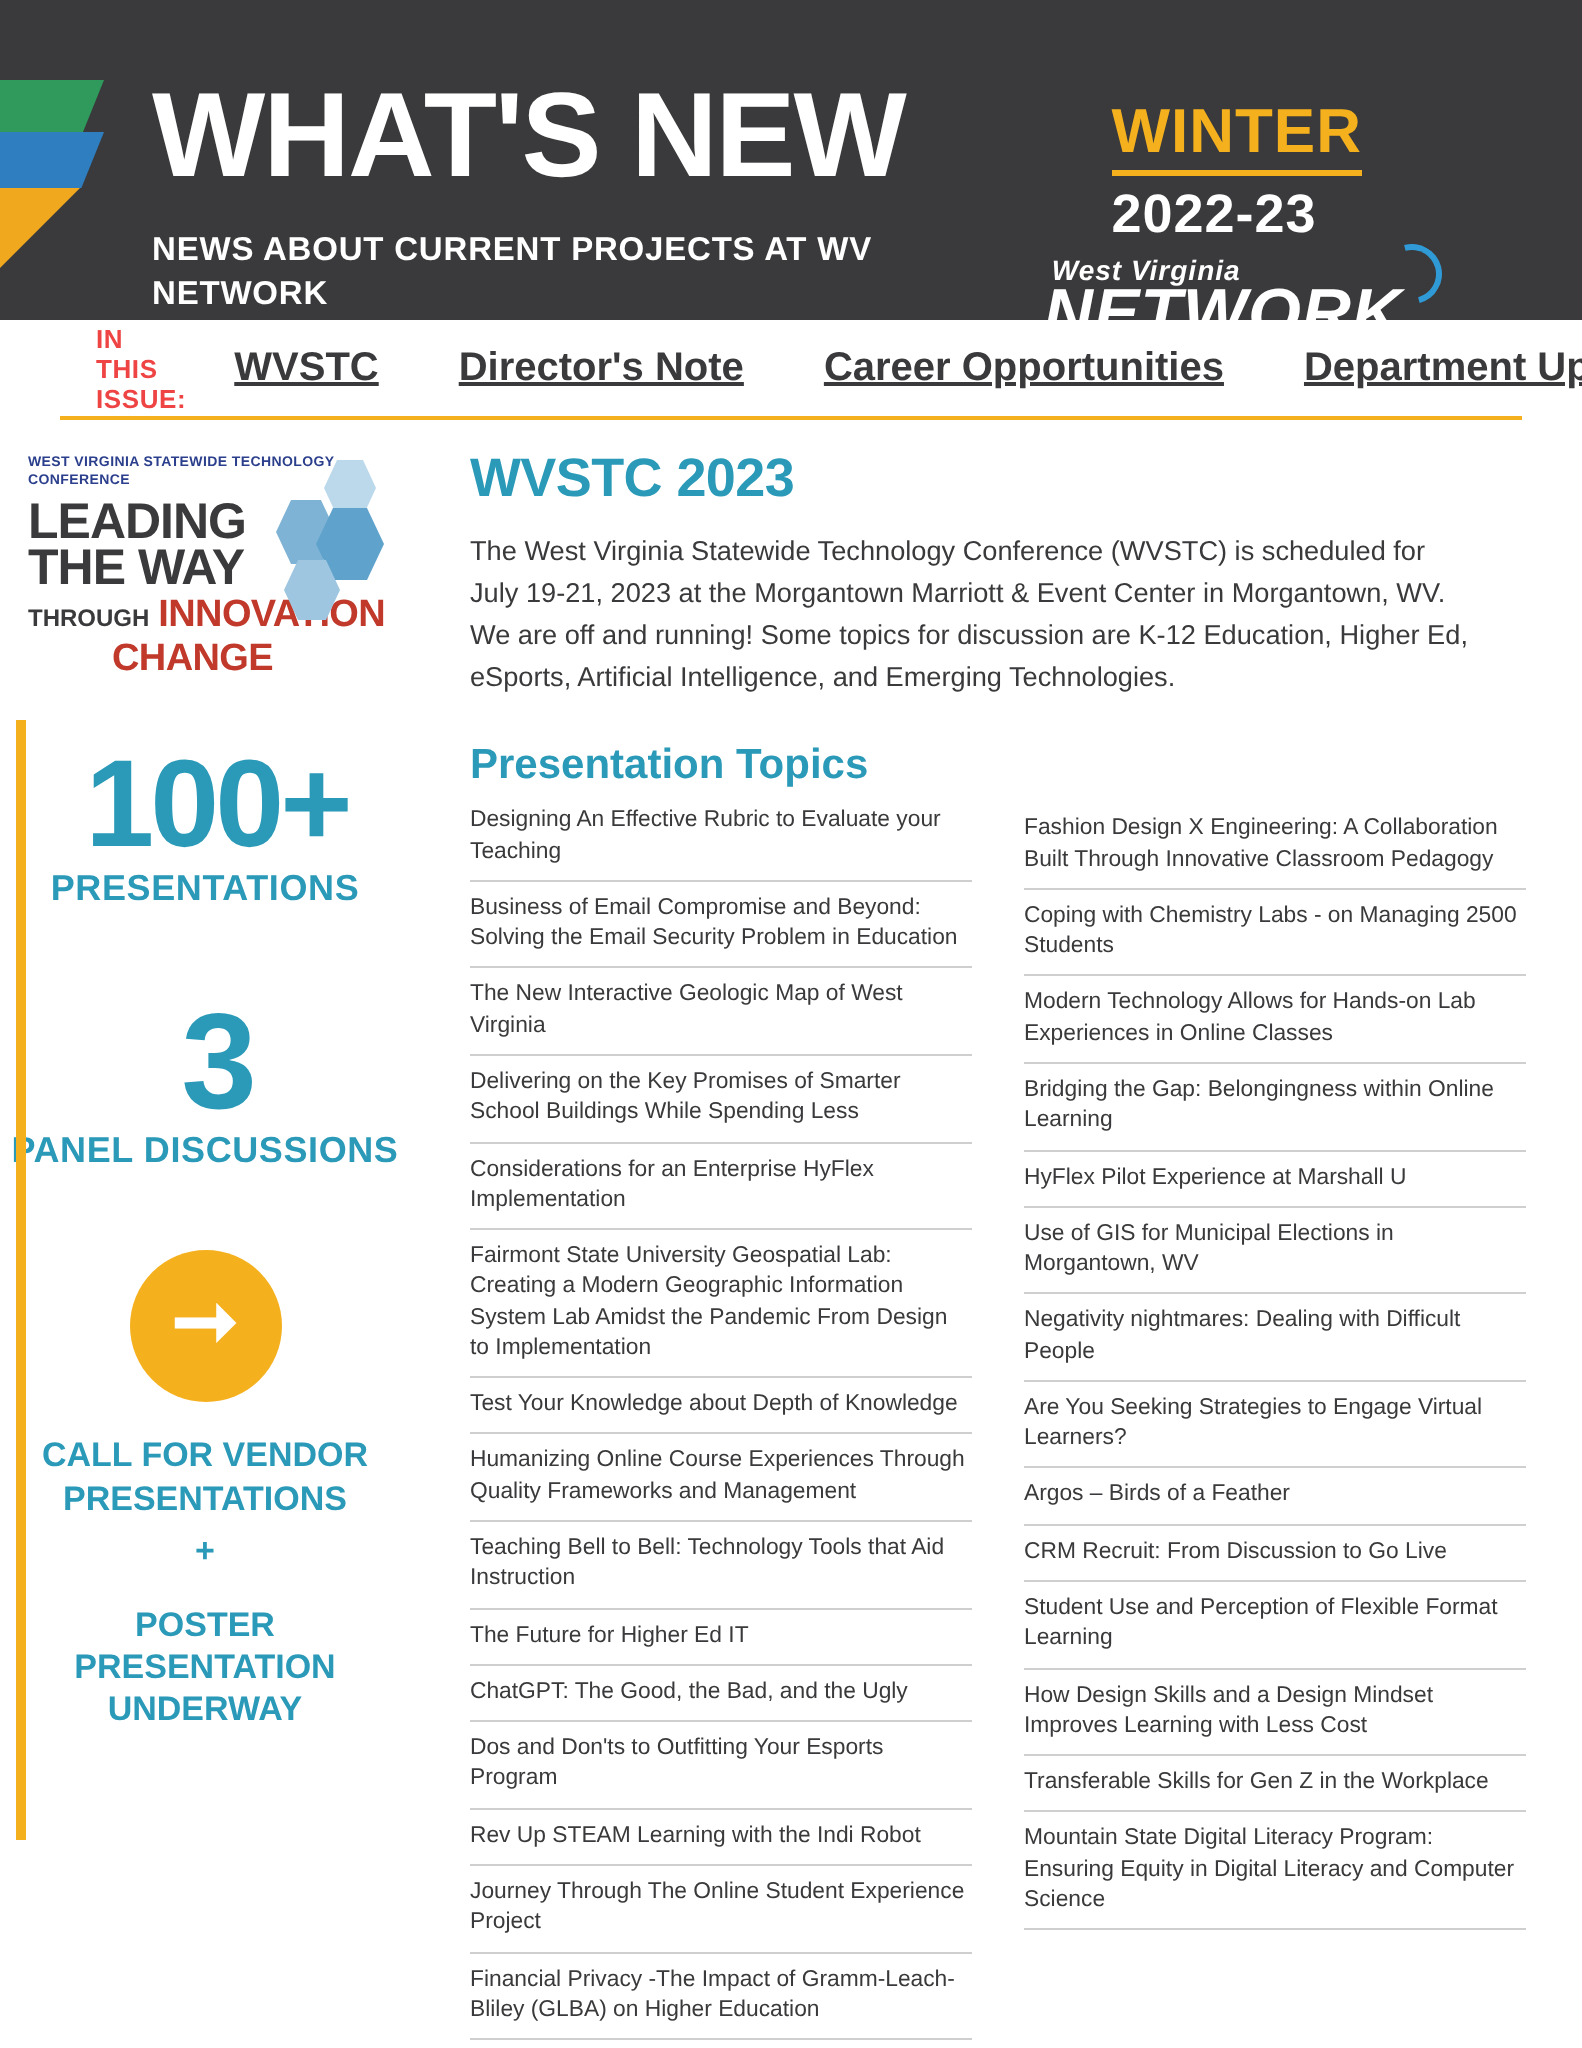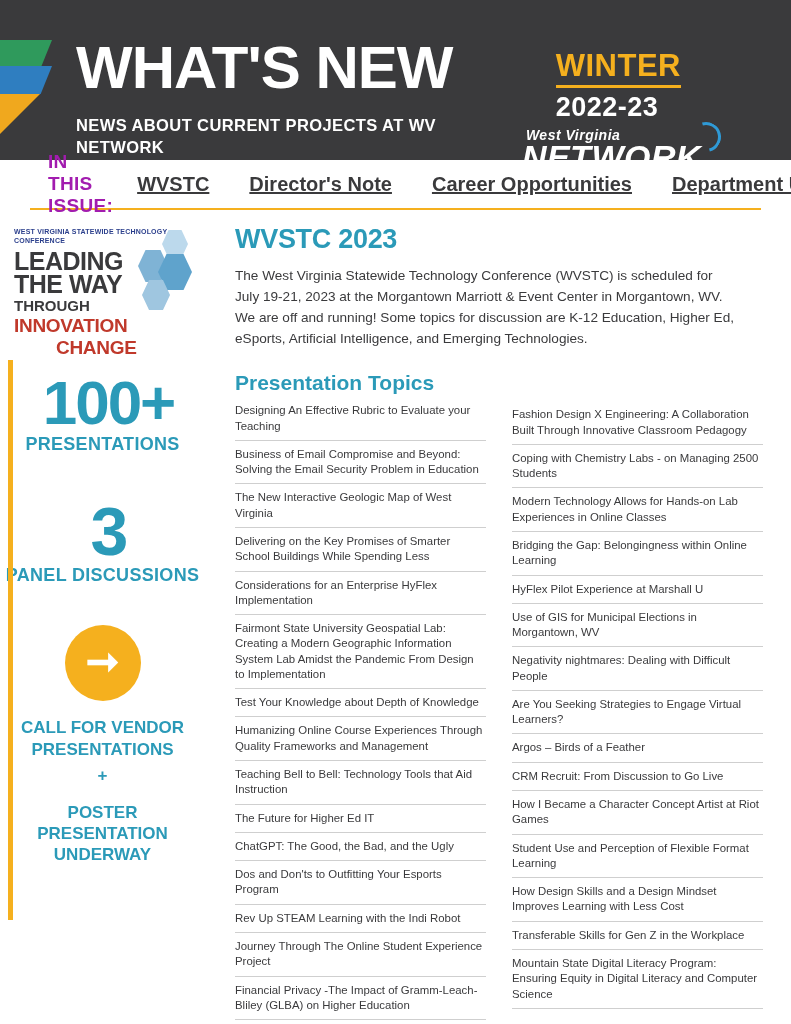--- a/index.html
+++ b/index.html
@@ -129,22 +129,22 @@
   .issue-bar {
     position: relative;
     height: 50px;
     border-bottom: 2px solid #f5b01e;
     margin: 0 30px 0 30px;
     display: flex;
     align-items: center;
     gap: 0px;
   }
   .issue-label {
-    color: #a21caf;
-    font-size: 19px;
+    color: #ef4444;
+    font-size: 13px;
     font-weight: bold;
     letter-spacing: 0.3px;
     margin-right: 24px;
     padding-left: 18px;
   }
   .issue-link {
     color: #3a3a3c;
     font-size: 20px;
     font-weight: bold;
     margin-right: 40px;
@@ -179,21 +179,21 @@
   .ltw-top {
     color: #2b3f8c;
     font-size: 7px;
     font-weight: bold;
     letter-spacing: 0.2px;
     line-height: 1.25;
     margin-bottom: 4px;
   }
   .ltw-leading { color: #3a3a3c; font-size: 25px; font-weight: bold; line-height: 0.95; letter-spacing: -0.5px;}
   .ltw-theway { color: #3a3a3c; font-size: 25px; font-weight: bold; line-height: 0.95; letter-spacing: -0.5px;}
-  .ltw-through { color: #3a3a3c; font-size: 15px; font-weight: bold; display: inline-block; }
+  .ltw-through { color: #3a3a3c; font-size: 12px; font-weight: bold; display: inline-block; }
   .ltw-innovation { color: #c0392b; font-size: 19px; font-weight: bold; display: inline-block; letter-spacing: -0.3px;}
   .ltw-change { color: #c0392b; font-size: 19px; font-weight: bold; letter-spacing: -0.3px; margin-left: 42px;}
   .hex {
     position: absolute;
     background: #9fc6e0;
     clip-path: polygon(25% 0%, 75% 0%, 100% 50%, 75% 100%, 25% 100%, 0% 50%);
   }
   .hex1 { right: 6px; top: 2px; width: 26px; height: 28px; background: #bcd9ec; }
   .hex2 { right: 26px; top: 22px; width: 30px; height: 32px; background: #7fb3d5; }
   .hex3 { right: 2px; top: 26px; width: 34px; height: 36px; background: #5fa3cc; }
@@ -395,21 +395,20 @@
           <div class="topic-item">Fashion Design X Engineering: A Collaboration Built Through Innovative Classroom Pedagogy</div>
           <div class="topic-item">Coping with Chemistry Labs - on Managing 2500 Students</div>
           <div class="topic-item">Modern Technology Allows for Hands-on Lab Experiences in Online Classes</div>
           <div class="topic-item">Bridging the Gap: Belongingness within Online Learning</div>
           <div class="topic-item">HyFlex Pilot Experience at Marshall U</div>
           <div class="topic-item">Use of GIS for Municipal Elections in Morgantown, WV</div>
           <div class="topic-item">Negativity nightmares: Dealing with Difficult People</div>
           <div class="topic-item">Are You Seeking Strategies to Engage Virtual Learners?</div>
           <div class="topic-item">Argos – Birds of a Feather</div>
           <div class="topic-item">CRM Recruit: From Discussion to Go Live</div>
-          <div class="topic-item">How I Became a Character Concept Artist at Riot Games</div>
           <div class="topic-item">Student Use and Perception of Flexible Format Learning</div>
           <div class="topic-item">How Design Skills and a Design Mindset Improves Learning with Less Cost</div>
           <div class="topic-item">Transferable Skills for Gen Z in the Workplace</div>
           <div class="topic-item">Mountain State Digital Literacy Program: Ensuring Equity in Digital Literacy and Computer Science</div>
 
         </div>
       </div>
     </div>
   </div>
 </div>

